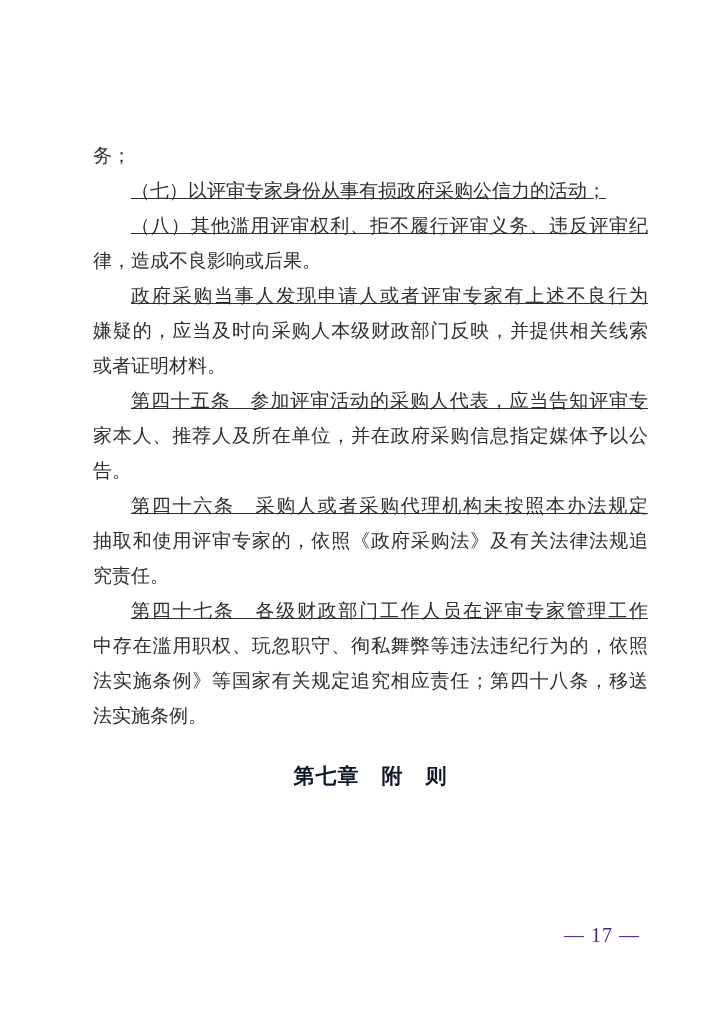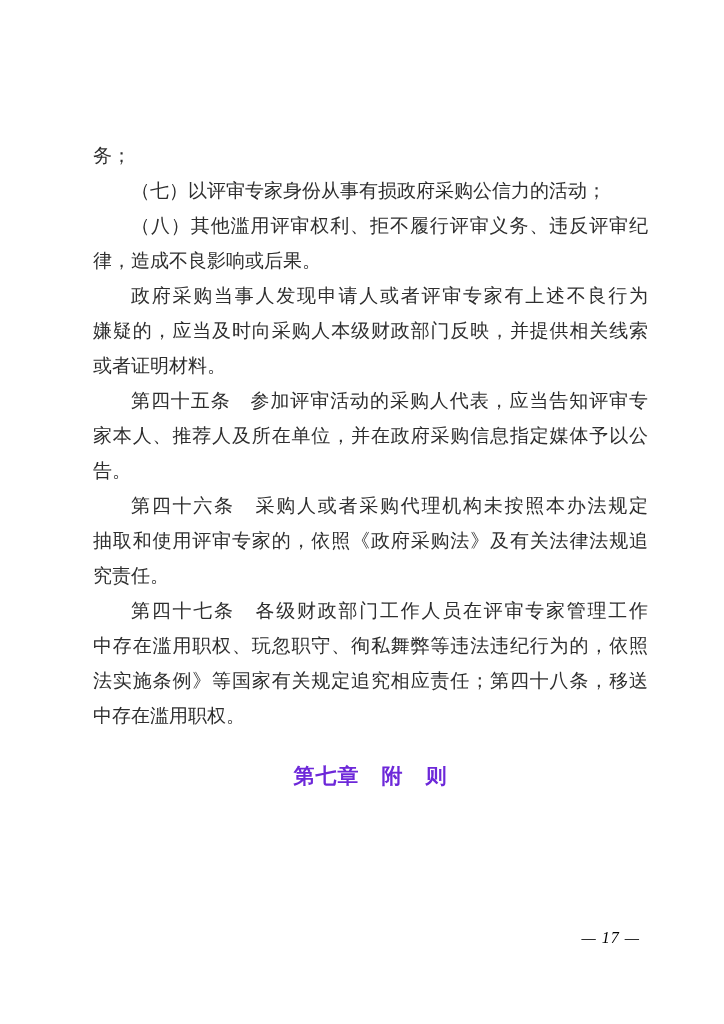--- a/index.html
+++ b/index.html
@@ -24,44 +24,44 @@
     font-size: 19px;
     line-height: 35px;
   }
   .line {
     margin: 0;
     padding: 0;
     white-space: normal;
   }
   .indent {
     text-indent: 2em;
+    text-decoration: underline;
   }
   .just {
     text-align: justify;
     text-align-last: justify;
     text-justify: inter-character;
   }
   .chapter-heading {
     font-family: "Liberation Sans", "DejaVu Sans", sans-serif;
     font-weight: bold;
     font-size: 21px;
     line-height: 35px;
     text-align: center;
     letter-spacing: 1px;
     margin: 25px 0 25px 0;
-    color: #6d28d9;
+    color: #0f172a;
   }
   .page-footer {
     position: absolute;
     right: 84px;
     bottom: 77px;
-    font-size: 16px;
+    font-size: 20px;
     letter-spacing: 1px;
-    color: #000000;
-    font-style: italic;
+    color: #4c1d95;
   }
 </style>
 </head>
 <body>
 
 <div class="page">
   <main class="content">
     <p class="line">务；</p>
     <p class="line indent">（七）以评审专家身份从事有损政府采购公信力的活动；</p>
     <p class="line indent just">（八）其他滥用评审权利、拒不履行评审义务、违反评审纪</p>
@@ -71,21 +71,21 @@
     <p class="line">或者证明材料。</p>
     <p class="line indent just">第四十五条　参加评审活动的采购人代表，应当告知评审专</p>
     <p class="line just">家本人、推荐人及所在单位，并在政府采购信息指定媒体予以公</p>
     <p class="line">告。</p>
     <p class="line indent just">第四十六条　采购人或者采购代理机构未按照本办法规定</p>
     <p class="line just">抽取和使用评审专家的，依照《政府采购法》及有关法律法规追</p>
     <p class="line">究责任。</p>
     <p class="line indent just">第四十七条　各级财政部门工作人员在评审专家管理工作</p>
     <p class="line just">中存在滥用职权、玩忽职守、徇私舞弊等违法违纪行为的，依照</p>
     <p class="line just">法实施条例》等国家有关规定追究相应责任；第四十八条，移送</p>
-    <p class="line">中存在滥用职权。</p>
+    <p class="line">法实施条例。</p>
 
     <h2 class="chapter-heading">第七章　附　则</h2>
 
   </main>
 
   <footer class="page-footer">
     <span>— 17 —</span>
   </footer>
 </div>
 

